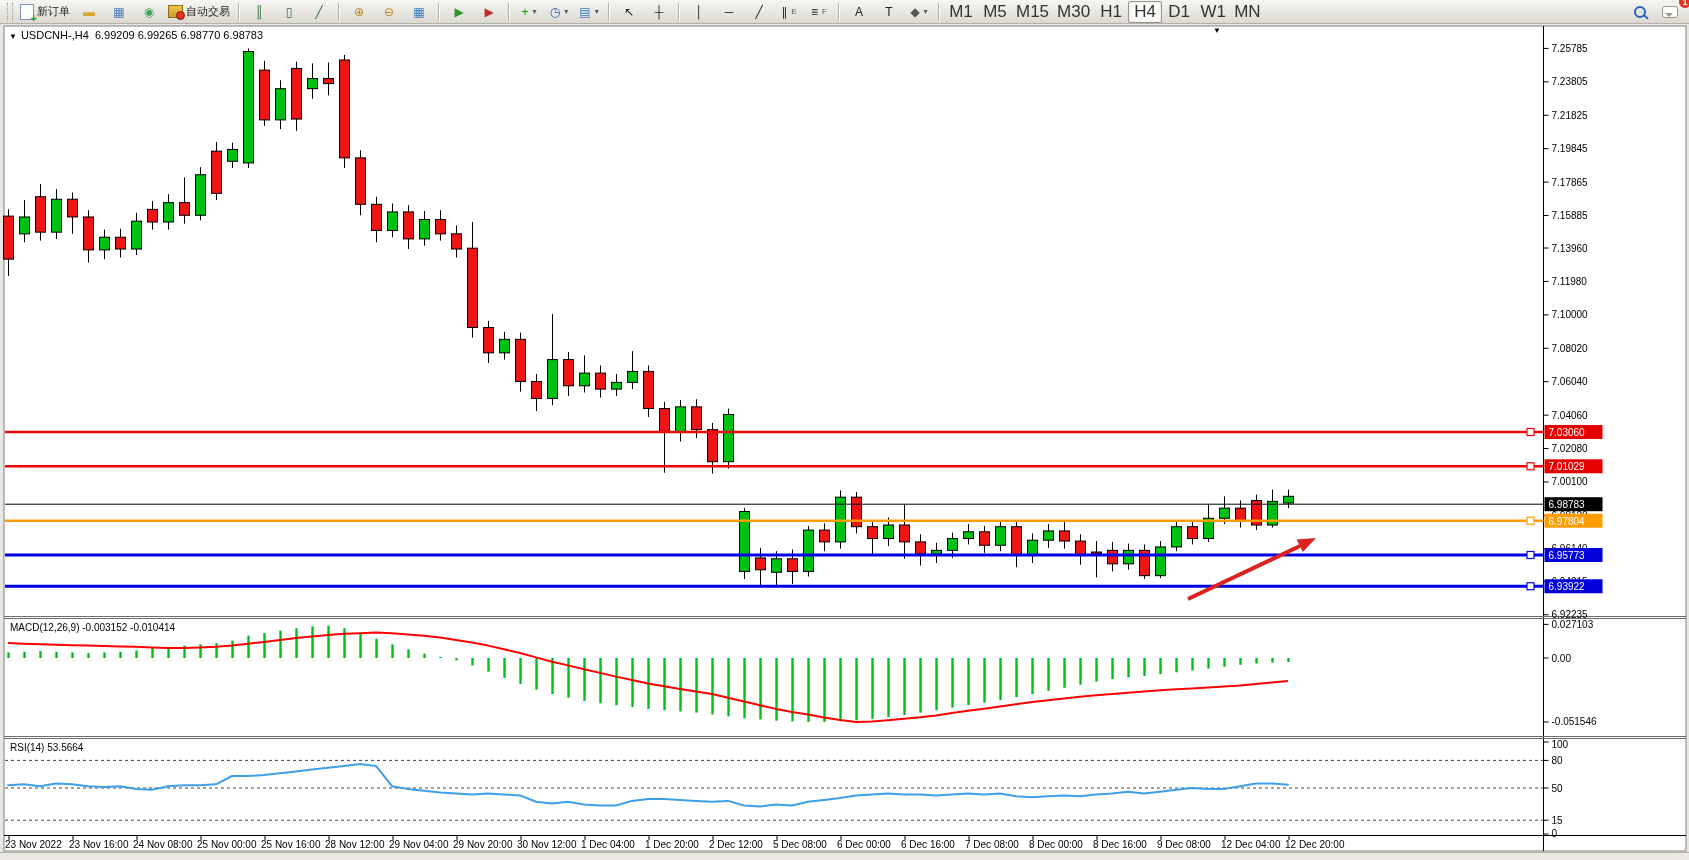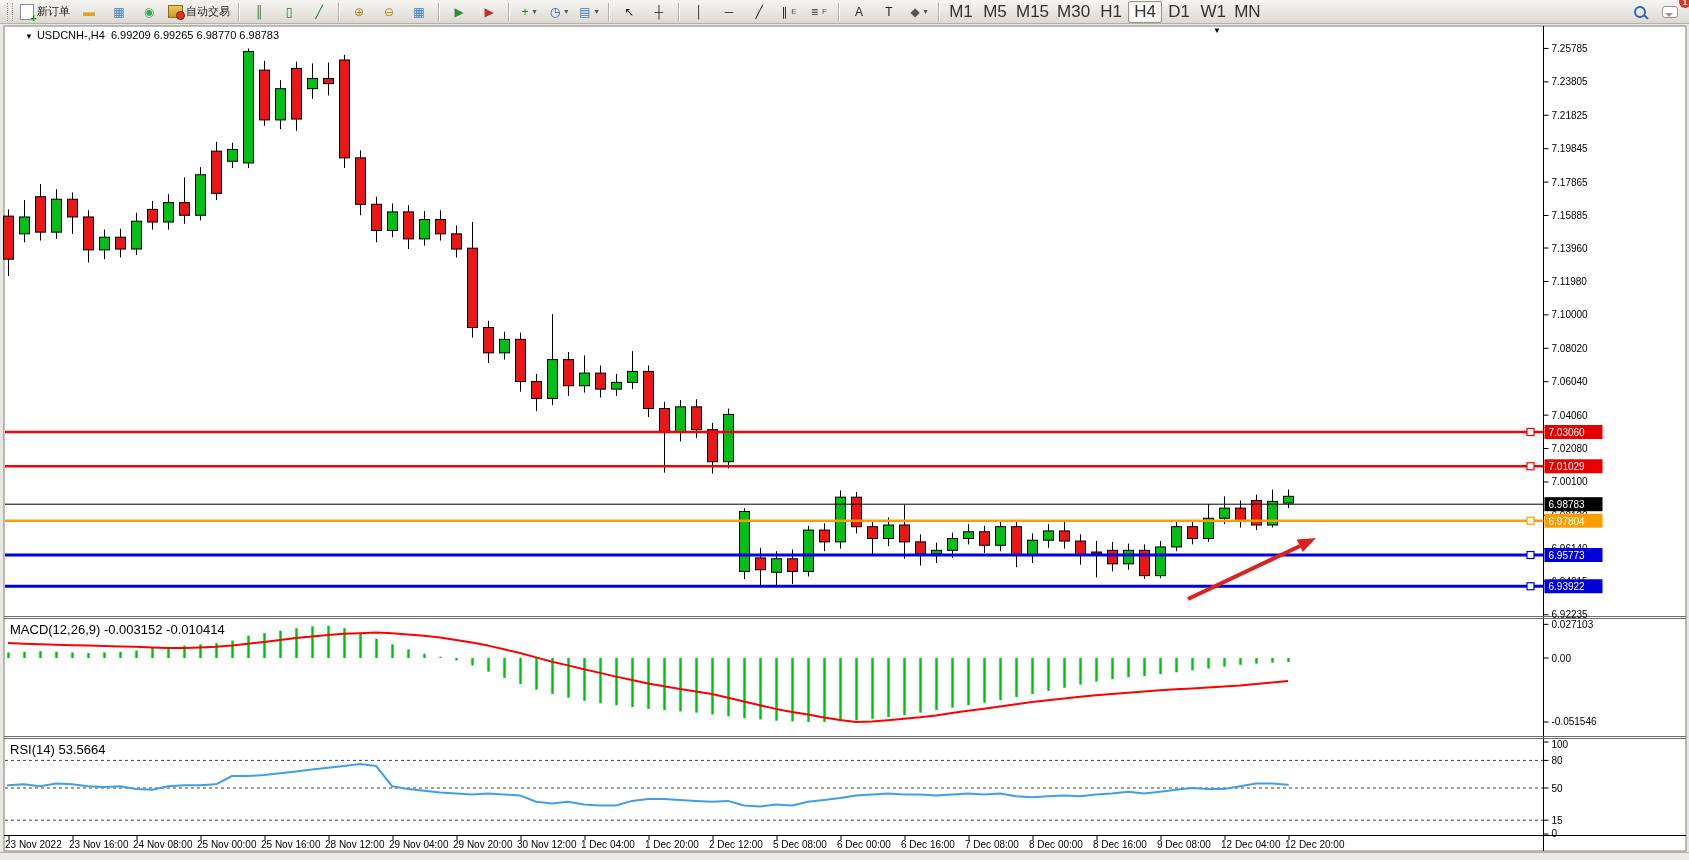--- a/index.html
+++ b/index.html
@@ -29,24 +29,24 @@
     transform:rotate(45deg);right:-5px;bottom:-2px;border-radius:1px;}
   .chat{width:14px;height:10px;border:1px solid #9a978f;background:#fdfdfb;border-radius:3px;position:relative;}
   .chat::after{content:"";position:absolute;left:2px;bottom:-4px;border:4px solid transparent;border-top-color:#9a978f;}
   .badge{position:absolute;top:-6px;right:-7px;background:#e03320;color:#fff;border-radius:50%;
     width:12px;height:12px;font-size:9px;line-height:12px;text-align:center;font-weight:bold;}
   .chat-wrap{position:relative;}
   
   #chartwrap{position:absolute;left:0;top:24px;width:1689px;height:828px;}
   svg{position:absolute;left:0;top:0;}
   .ovl{position:absolute;z-index:3;font-size:11px;color:#000;white-space:nowrap;}
-  #title{left:25px;top:5px;}
+  #title{left:9px;top:5px;}
   #title .mk{font-size:8px;margin-right:4px;color:#000;}
-  #macdlabel{left:10px;top:598px;font-size:13px;}
-  #rsilabel{left:10px;top:718px;font-size:13px;}
+  #macdlabel{left:10px;top:598px;font-size:10px;}
+  #rsilabel{left:10px;top:718px;font-size:10px;}
   #shiftmark{left:1213px;top:2px;font-size:8px;color:#000;}
   
   #statusbar{position:absolute;left:0;top:852px;width:1689px;height:8px;background:#ece9e4;border-top:1px solid #b3b0a8;z-index:4;}
 </style>
 </head>
 <body>
 
 <div id="app">
   <div id="toolbar">
       <span class="grip"></span>

